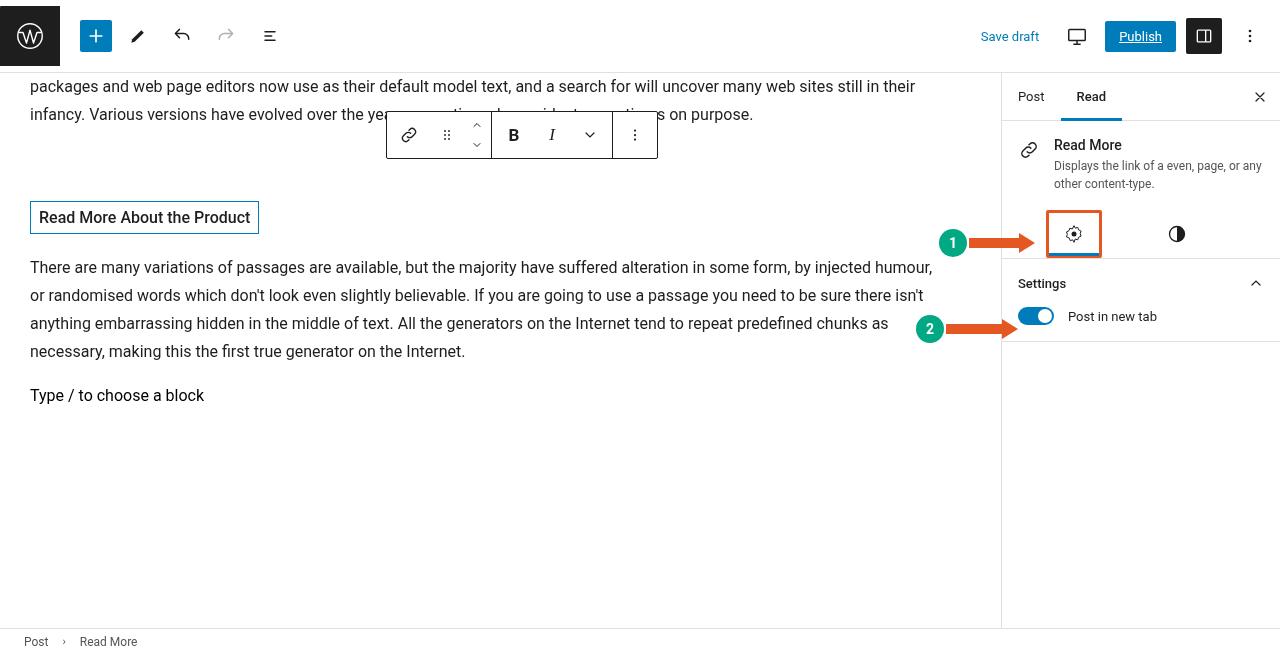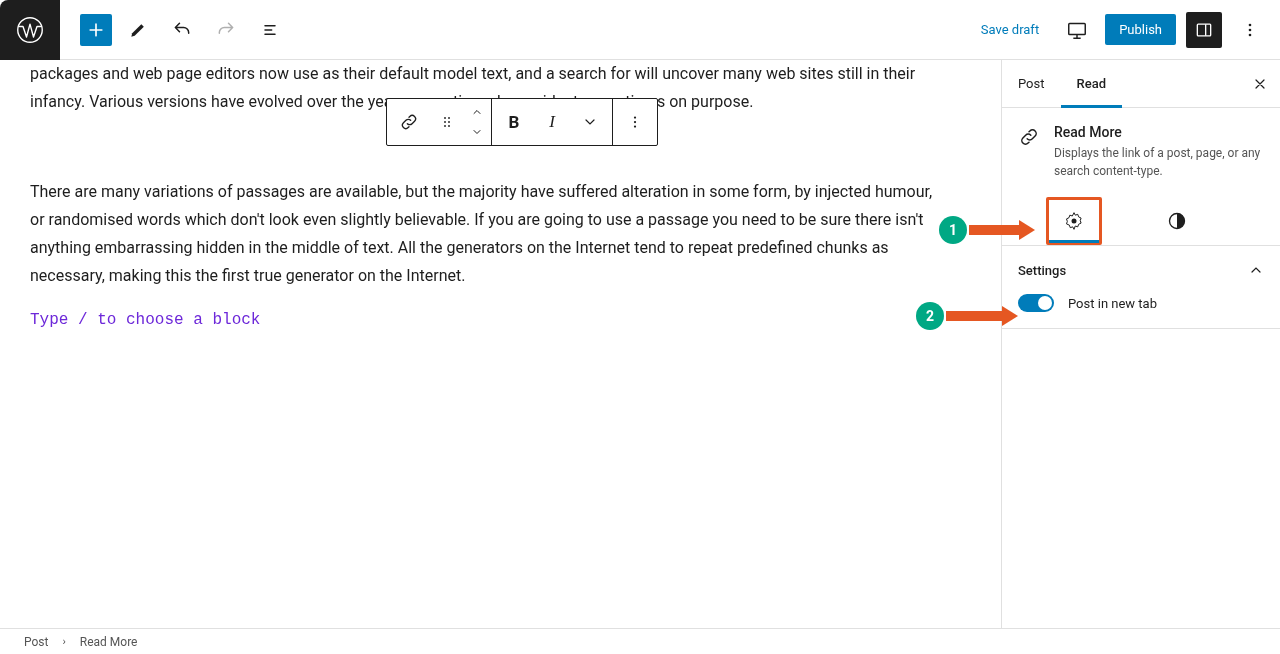--- a/index.html
+++ b/index.html
@@ -1,39 +1,39 @@
 <!DOCTYPE html>
 <html><head>
   <meta charset="utf-8">
   <style>
     * { margin: 0; padding: 0; box-sizing: border-box; }
     body { font-family: -apple-system, BlinkMacSystemFont, "Segoe UI", Roboto, sans-serif; font-size: 13px; color: #1e1e1e; background: #fff; overflow: hidden; }
     .app { display: flex; flex-direction: column; height: 654px; width: 1280px; border-radius: 8px; overflow: hidden; position: relative; }
 
     
-    .topbar { height: 60px; background: #fff; display: flex; align-items: center; border-bottom: 1px solid #e0e0e0; }
+    .topbar { height: 73px; background: #fff; display: flex; align-items: center; border-bottom: 1px solid #e0e0e0; }
     .wp-logo { width: 60px; height: 60px; background: #1e1e1e; display: flex; align-items: center; justify-content: center; }
     .wp-logo svg { width: 28px; height: 28px; }
     .toolbar-left { display: flex; align-items: center; gap: 8px; padding-left: 20px; }
     .btn-add { width: 32px; height: 32px; background: #007cba; border-radius: 2px; display: flex; align-items: center; justify-content: center; color: #fff; cursor: pointer; }
     .btn-icon { width: 36px; height: 36px; display: flex; align-items: center; justify-content: center; cursor: pointer; color: #1e1e1e; border-radius: 2px; }
     .btn-icon.disabled { opacity: 0.35; cursor: default; }
     .toolbar-right { margin-left: auto; display: flex; align-items: center; gap: 10px; padding-right: 12px; }
     .link-save { color: #007cba; font-size: 13px; cursor: pointer; padding: 6px 10px; }
-    .btn-publish { background: #007cba; color: #fff; font-size: 13px; padding: 8px 14px; border-radius: 2px; cursor: pointer; }
+    .btn-publish { background: #007cba; color: #fff; font-size: 13px; padding: 8px 14px; border-radius: 2px; cursor: pointer; text-decoration: underline; }
     .btn-square { width: 36px; height: 36px; display: flex; align-items: center; justify-content: center; border-radius: 2px; cursor: pointer; }
     .btn-square.active { background: #1e1e1e; color: #fff; }
 
     
     .main { display: flex; flex: 1; overflow: hidden; }
     .editor { flex: 1; padding: 0 30px; position: relative; overflow: auto; }
     .editor-content { max-width: 920px; }
     .para { font-size: 16px; line-height: 1.75; color: #1e1e1e; margin-bottom: 16px; }
     .para.top { margin-top: 0; }
-    .placeholder { color: #6d28d9; font-size: 16px; line-height: 1.75; font-family: Liberation Mono, monospace; }
+    .placeholder { color: #000000; font-size: 16px; line-height: 1.75; }
 
     
     .readmore-block { display: inline-block; border: 1px solid #007cba; padding: 6px 8px; font-size: 16px; font-weight: 500; margin: 10px 0 20px; position: relative; left: 356px; }
     
     
     .block-toolbar { position: absolute; top: 38px; left: 386px; background: #fff; border: 1px solid #1e1e1e; border-radius: 2px; display: flex; height: 48px; z-index: 10; }
     .bt-group { display: flex; align-items: center; border-right: 1px solid #1e1e1e; }
     .bt-group:last-child { border-right: none; }
     .bt-btn { width: 44px; height: 46px; display: flex; align-items: center; justify-content: center; cursor: pointer; }
     .bt-btn.narrow { width: 32px; }
@@ -192,20 +192,21 @@
               <svg width="18" height="18" viewBox="0 0 24 24">
                   <circle cx="12" cy="6" r="1.5" fill="#1e1e1e"></circle>
                   <circle cx="12" cy="12" r="1.5" fill="#1e1e1e"></circle>
                   <circle cx="12" cy="18" r="1.5" fill="#1e1e1e"></circle>
                 </svg>
             </div>
           </div>
         </div>
 
         <div style="height:46px;"></div>
+        <div class="readmore-block" style="left:0;">Read More About the Product</div>
 
         <p class="para">There are many variations of passages are available, but the majority have suffered alteration in some form, by injected humour, or randomised words which don't look even slightly believable. If you are going to use a passage you need to be sure there isn't anything embarrassing hidden in the middle of text. All the generators on the Internet tend to repeat predefined chunks as necessary, making this the first true generator on the Internet.</p>
 
         <p class="placeholder">Type / to choose a block</p>
       </div>
     </div>
 
     <div class="sidebar">
       <div class="tabs">
         <div class="tab">Post</div>
@@ -218,21 +219,21 @@
       </div>
 
       <div class="block-info">
         <div class="block-info-icon">
           <svg width="22" height="22" viewBox="0 0 24 24">
               <path d="M10 14a4 4 0 005.66 0l3-3a4 4 0 00-5.66-5.66l-1 1M14 10a4 4 0 00-5.66 0l-3 3a4 4 0 005.66 5.66l1-1" stroke="#1e1e1e" stroke-width="1.6" fill="none" stroke-linecap="round"></path>
             </svg>
         </div>
         <div class="block-info-text">
           <div class="name">Read More</div>
-          <div class="desc">Displays the link of a post, page, or any search content-type.</div>
+          <div class="desc">Displays the link of a even, page, or any other content-type.</div>
         </div>
       </div>
 
       <div class="sub-tabs">
         <div class="sub-tab highlight-box active">
           <svg width="20" height="20" viewBox="0 0 24 24">
               <circle cx="12" cy="12" r="3" fill="#1e1e1e"></circle>
               <path d="M12 2l1.5 3 3-1 1 3 3 1.5-1 3 1 3-3 1.5-1 3-3-1L12 22l-1.5-3-3 1-1-3L3 15.5l1-3-1-3L6 8l1-3 3 1L12 2z" stroke="#1e1e1e" stroke-width="1.2" fill="none" stroke-linejoin="round"></path>
             </svg>
         </div>

